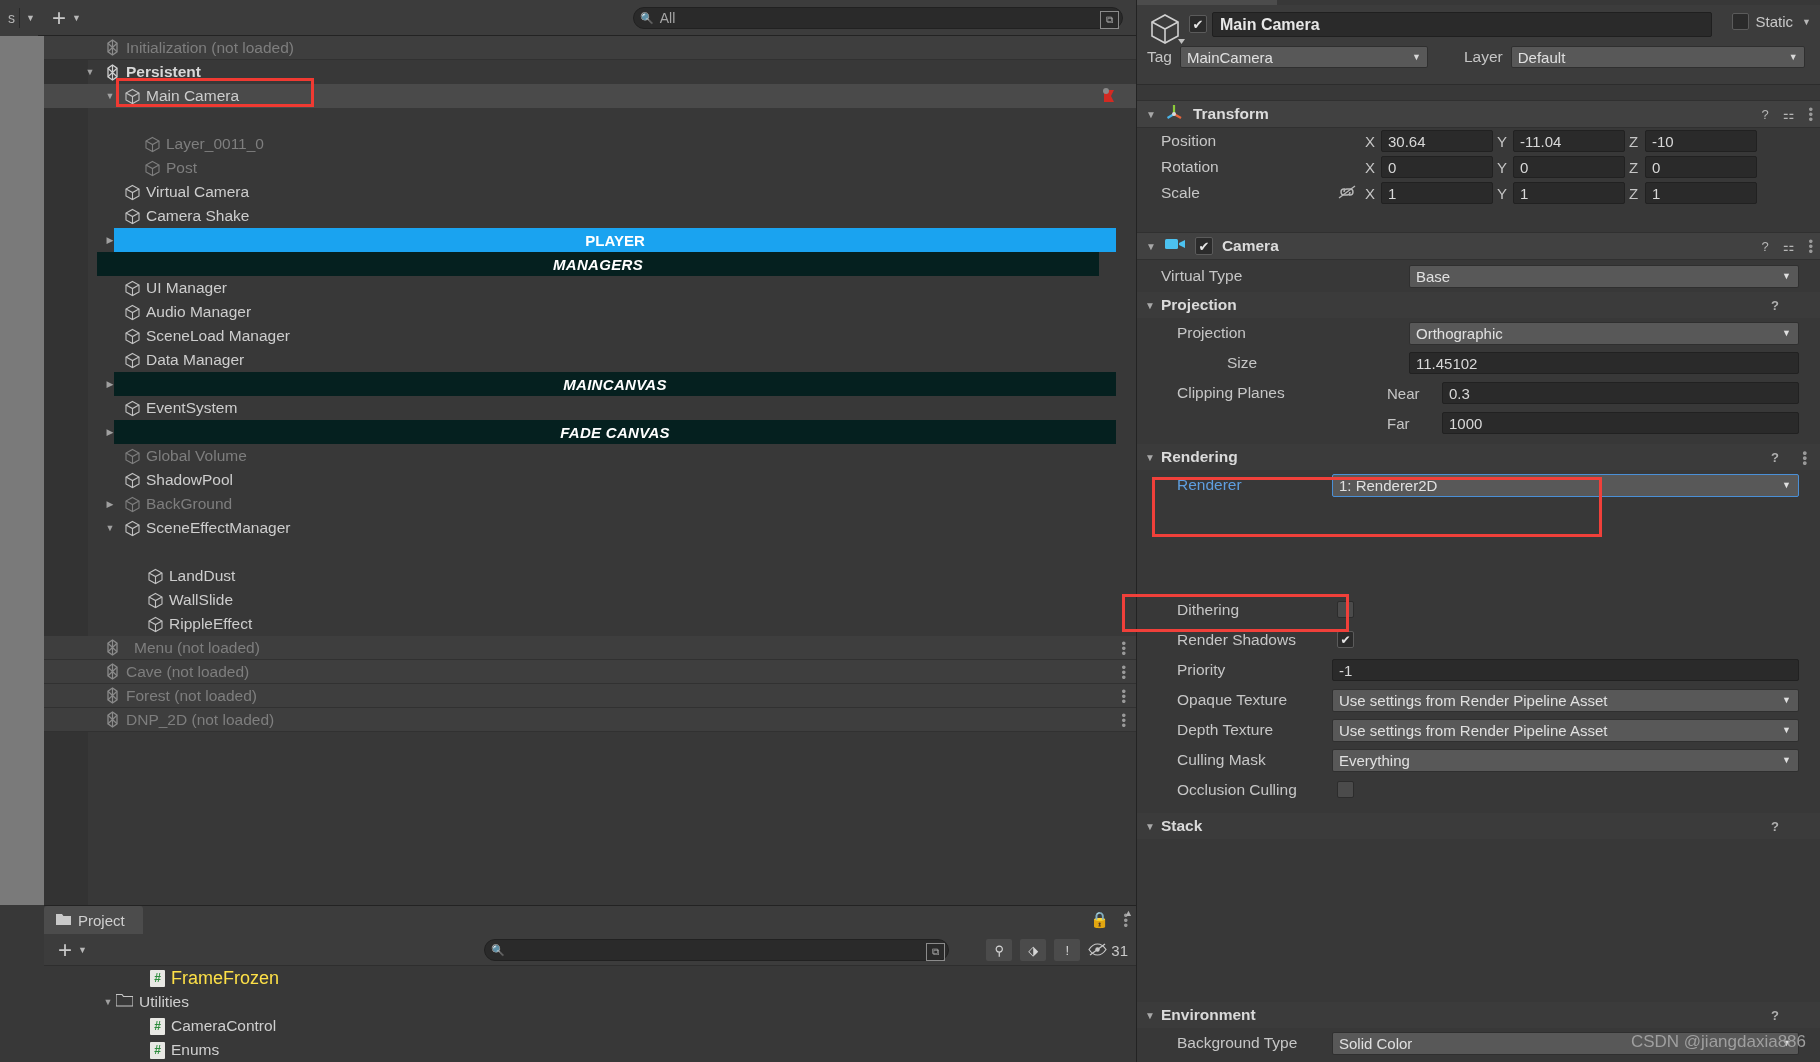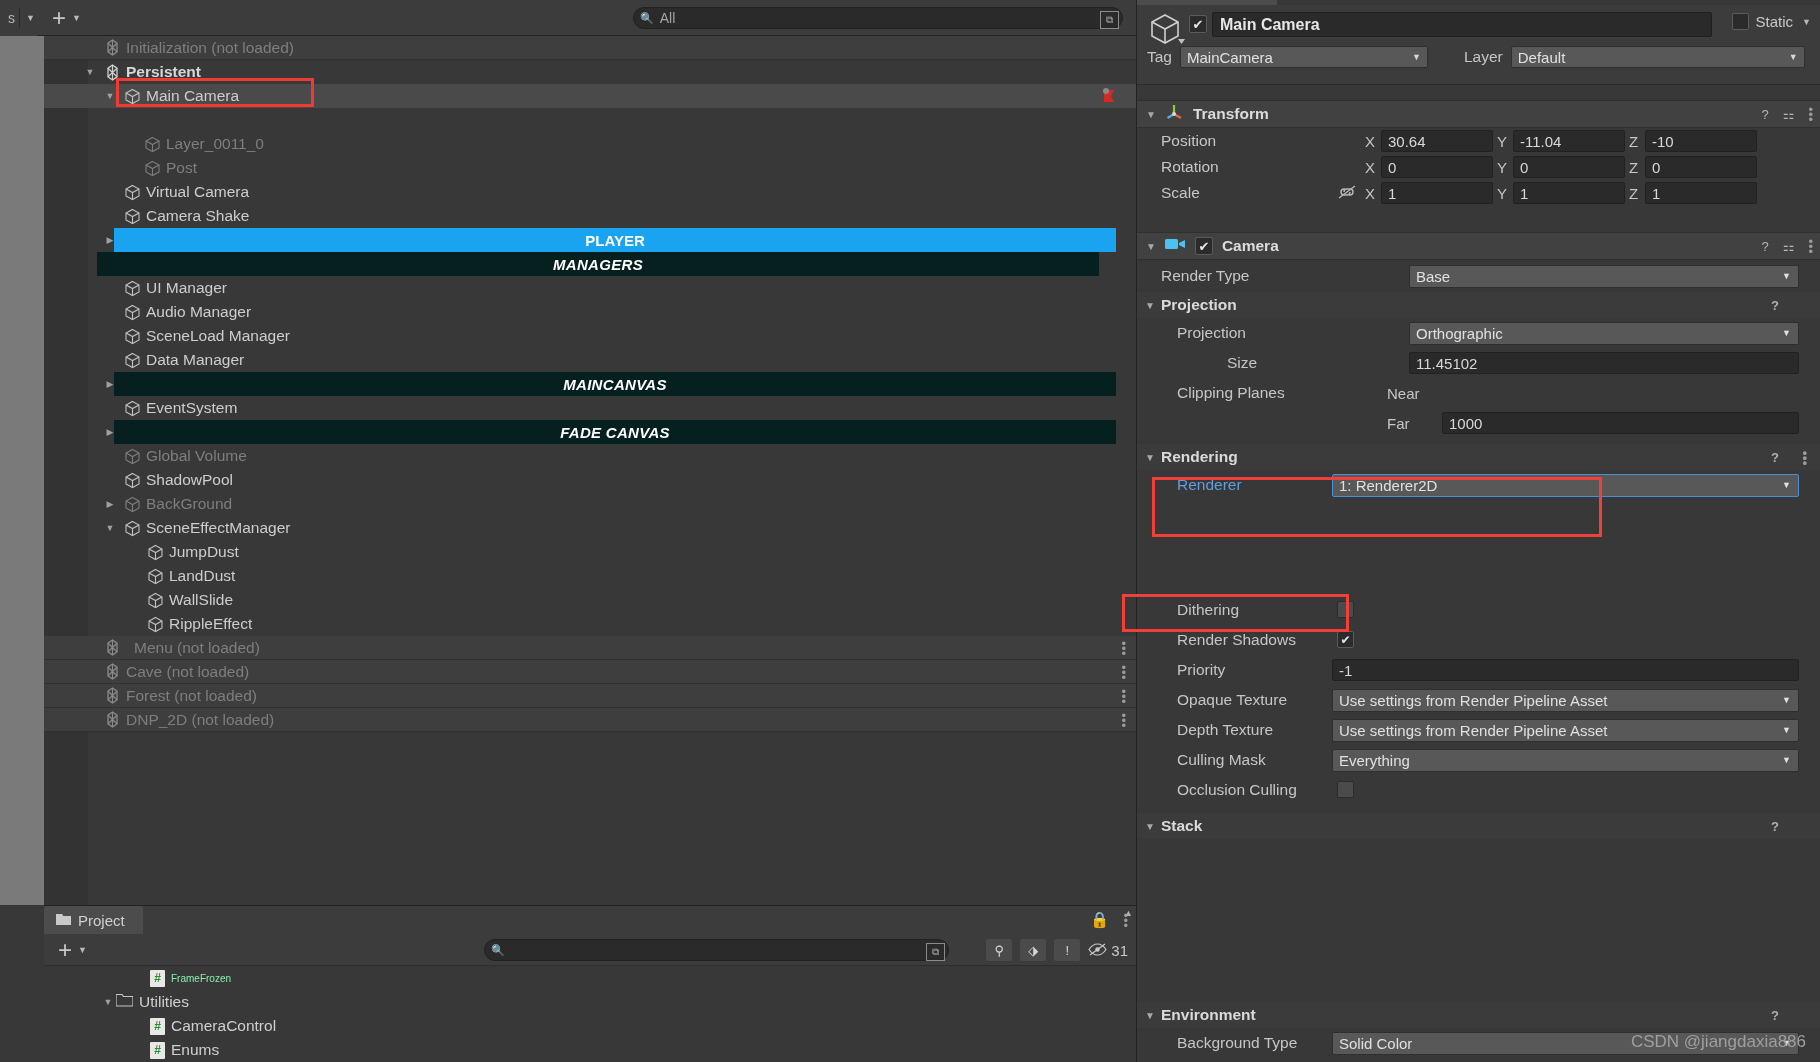--- a/index.html
+++ b/index.html
@@ -464,29 +464,20 @@
           </div>
         </div>
         <div class="h-row" style="position: absolute; top: 480px;">
           <span class="tw" style="left: 58px;">▼</span>
           <div style="display: flex; align-items: center; margin-left: 80px;">
             <span class="h-ico"><svg width="17" height="17" viewBox="0 0 17 17">
                 <path d="M8.5 1.4 L15 5 L15 12 L8.5 15.6 L2 12 L2 5 Z" fill="none" stroke="#c2c2c2" stroke-width="1.1"></path>
                 <path d="M2 5 L8.5 8.6 L15 5 M8.5 8.6 L8.5 15.6" fill="none" stroke="#c2c2c2" stroke-width="1.1"></path>
               </svg></span>
             <span class="h-label">SceneEffectManager</span>
-          </div>
-        </div>
-        <div class="h-row" style="position: absolute; top: 504px;">
-          <div style="display: flex; align-items: center; margin-left: 103px;">
-            <span class="h-ico"><svg width="17" height="17" viewBox="0 0 17 17">
-                <path d="M8.5 1.4 L15 5 L15 12 L8.5 15.6 L2 12 L2 5 Z" fill="none" stroke="#c2c2c2" stroke-width="1.1"></path>
-                <path d="M2 5 L8.5 8.6 L15 5 M8.5 8.6 L8.5 15.6" fill="none" stroke="#c2c2c2" stroke-width="1.1"></path>
-              </svg></span>
-            <span class="h-label">JumpDust</span>
           </div>
         </div>
         <div class="h-row" style="position: absolute; top: 528px;">
           <div style="display: flex; align-items: center; margin-left: 103px;">
             <span class="h-ico"><svg width="17" height="17" viewBox="0 0 17 17">
                 <path d="M8.5 1.4 L15 5 L15 12 L8.5 15.6 L2 12 L2 5 Z" fill="none" stroke="#c2c2c2" stroke-width="1.1"></path>
                 <path d="M2 5 L8.5 8.6 L15 5 M8.5 8.6 L8.5 15.6" fill="none" stroke="#c2c2c2" stroke-width="1.1"></path>
               </svg></span>
             <span class="h-label">LandDust</span>
           </div>
@@ -612,21 +603,21 @@
           </span>
           <span>31</span>
         </span>
       </div>
     </div>
 
     <div id="project-tree">
         <div class="p-row" style="padding-left: 90px;">
           <span class="tw"></span>
           <span class="cs-ico">#</span>
-          <span style="font-size: 10px; color: #86efac;">FrameFrozen</span>
+          <span style="font-size: 18px; color: #fde047;">FrameFrozen</span>
         </div>
         <div class="p-row" style="padding-left: 56px;">
           <span class="tw">▼</span>
           <span class="folder-ico"><svg width="17" height="14" viewBox="0 0 17 14">
               <path d="M0 1.5h6l1.5 2H17V13H0z" fill="none" stroke="#c6c6c6" stroke-width="1.2"></path>
             </svg></span>
           <span style="font-size: 15.5px; color: rgb(207, 207, 207);">Utilities</span>
         </div>
         <div class="p-row" style="padding-left: 90px;">
           <span class="tw"></span>
@@ -771,21 +762,21 @@
           <span>⚏</span>
           <span class="dots3" style="position:relative;right:auto;top:auto;transform:none">
               <i>•</i>
               <i>•</i>
               <i>•</i>
             </span>
         </span>
       </div>
 
       <div class="prop-row" style="height:32px">
-        <span class="prop-lbl" style="left:24px">Render Type</span>
+        <span class="prop-lbl" style="left:24px">Virtual Type</span>
         <span class="valsel" style="left:272px;width:390px">
           <span>Base</span>
           <span class="car">▼</span>
         </span>
       </div>
 
       <div class="sub-hdr" style="background:#3b3b3b">
         <span class="tri" style="position:absolute;left:8px">▼</span>
         <span>Projection</span>
         <span class="qmark" style="right:42px">?</span>
@@ -802,20 +793,23 @@
       <div class="prop-row" style="height:30px">
         <span class="prop-lbl" style="left:90px">Size</span>
         <span class="numfield" style="left:272px;width:390px">
           <span>11.45102</span>
         </span>
       </div>
 
       <div class="prop-row" style="height:30px">
         <span class="prop-lbl" style="left:40px">Clipping Planes</span>
         <span class="axis" style="left:250px">Near</span>
+        <span class="numfield" style="left:305px;width:357px">
+          <span>0.3</span>
+        </span>
       </div>
 
       <div class="prop-row" style="height:30px">
         <span class="axis" style="left:250px">Far</span>
         <span class="numfield" style="left:305px;width:357px">
           <span>1000</span>
         </span>
       </div>
 
       <div class="sub-hdr" style="background:#3b3b3b;margin-top:6px">

